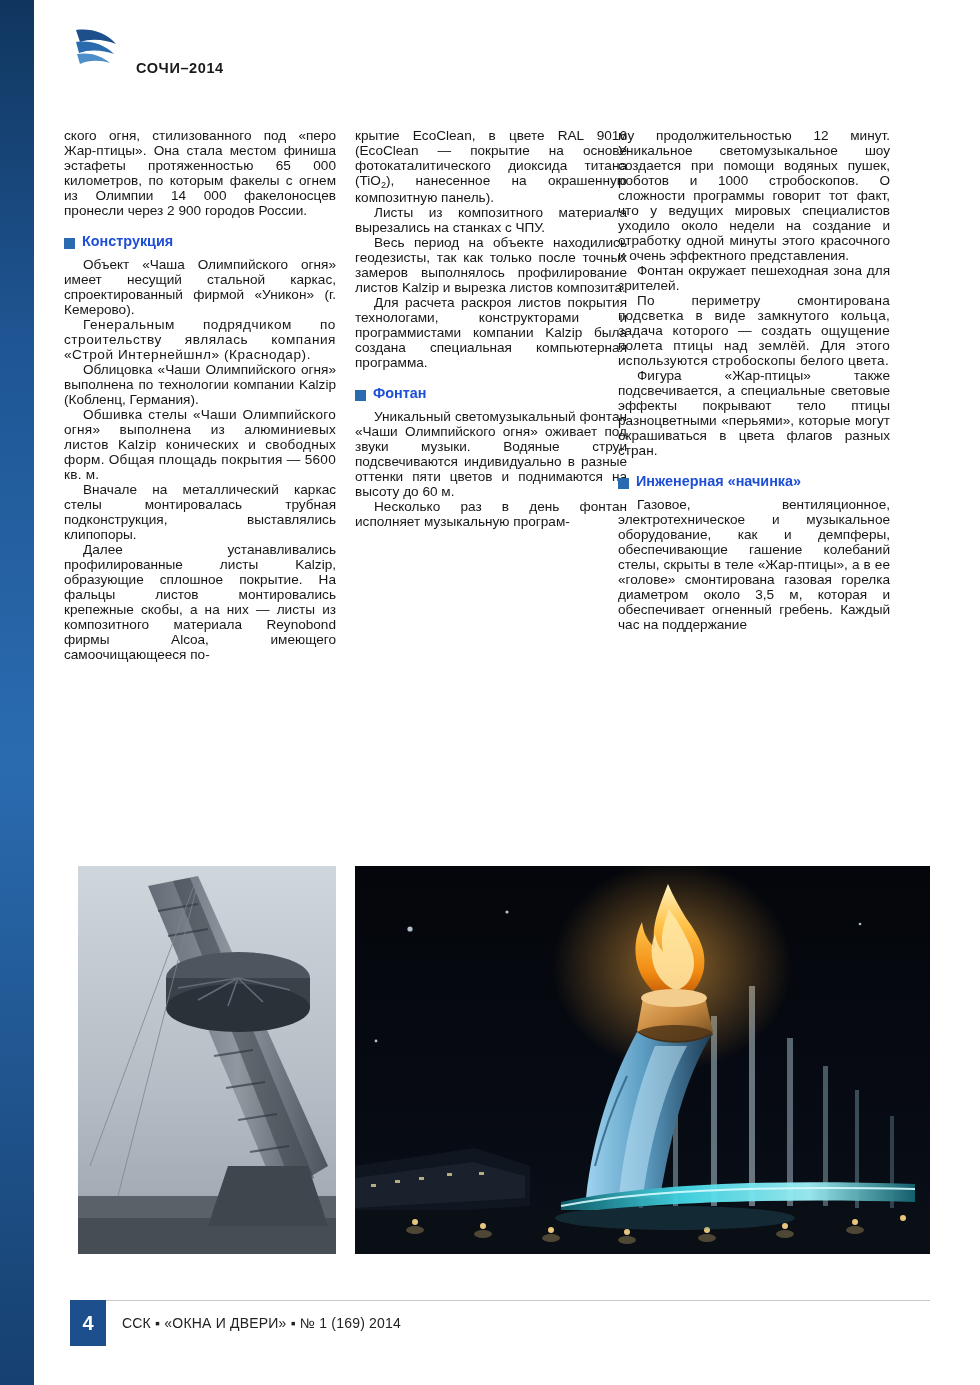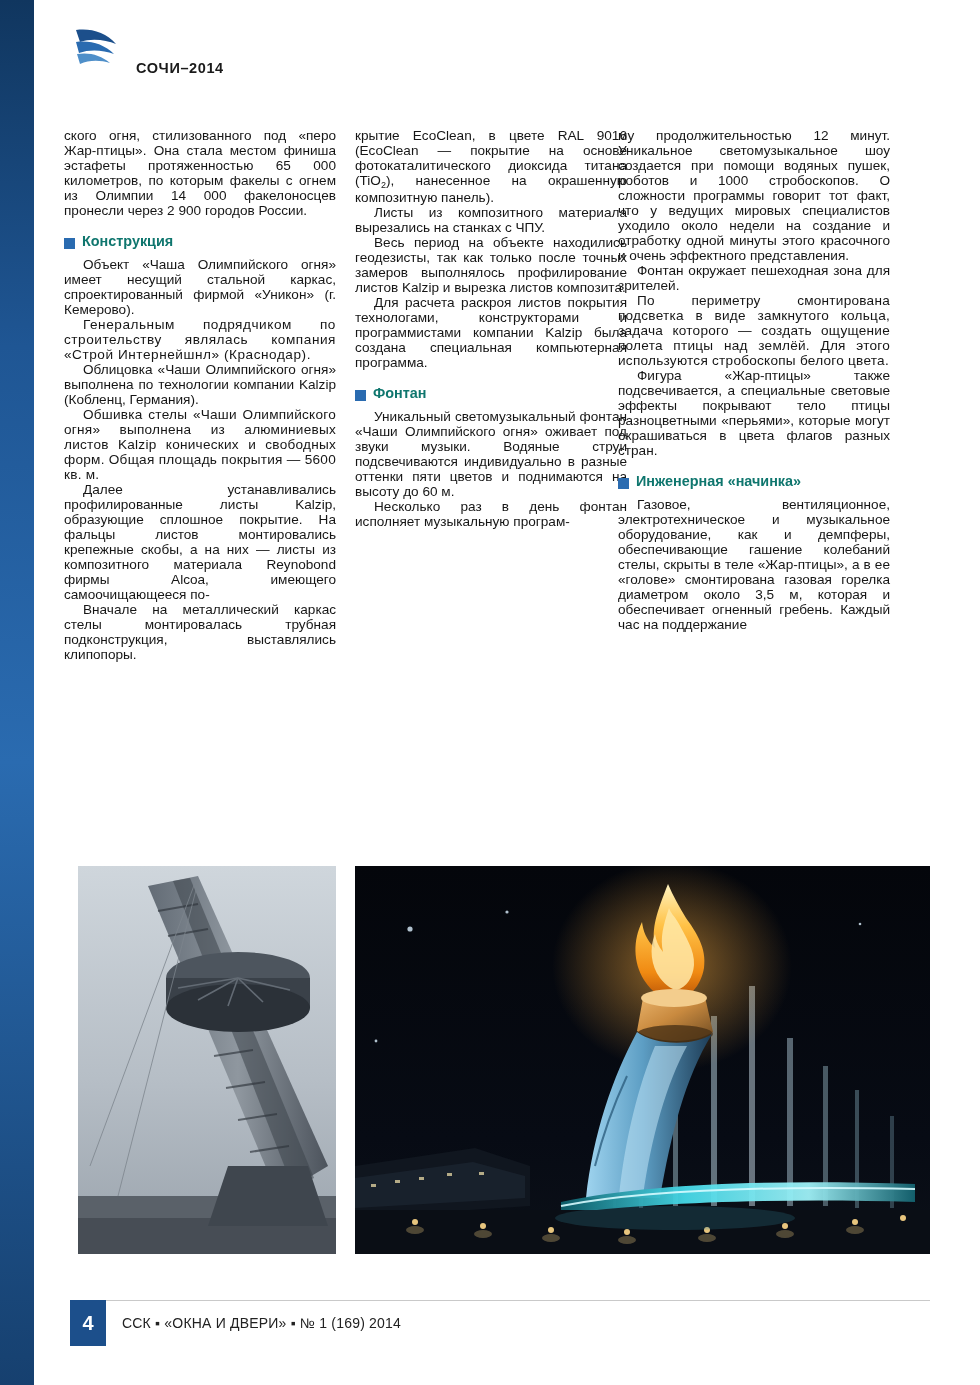--- a/index.html
+++ b/index.html
@@ -81,21 +81,21 @@
   .col p.noindent { text-indent: 0; }
   .col p.spaced { letter-spacing: 0.55px; }
   .col p.spaced2 { letter-spacing: 0.25px; }
   
   .section-head {
     position: relative;
     margin: 16px 0 8px 0;
     padding-left: 18px;
     font-size: 14.4px;
     font-weight: bold;
-    color: #0f766e;
+    color: #1d4ed8;
     text-indent: 0;
   }
   .section-head .marker {
     position: absolute;
     left: 0;
     top: 4px;
     width: 11px;
     height: 11px;
     background: #2a6bb0;
   }
@@ -176,22 +176,22 @@
 
     <div class="section-head">
       <span class="marker"></span>
       <span>Конструкция</span>
     </div>
 
     <p>Объект «Чаша Олимпийского огня» имеет несущий стальной каркас, спроектированный фирмой «Уникон» (г. Кемерово).</p>
     <p class="spaced">Генеральным подрядчиком по строительству являлась компания «Строй Интернейшнл» (Краснодар).</p>
     <p>Облицовка «Чаши Олимпийского огня» выполнена по технологии компании Kalzip (Кобленц, Германия).</p>
     <p class="spaced2">Обшивка стелы «Чаши Олимпийского огня» выполнена из алюминиевых листов Kalzip конических и свободных форм. Общая площадь покрытия — 5600 кв. м.</p>
+    <p>Вначале на металлический каркас стелы монтировалась трубная подконструкция, выставлялись клипопоры.</p>
     <p>Далее устанавливались профилированные листы Kalzip, образующие сплошное покрытие. На фальцы листов монтировались крепежные скобы, а на них — листы из композитного материала Reynobond фирмы Alcoa, имеющего самоочищающееся по-</p>
-    <p>Вначале на металлический каркас стелы монтировалась трубная подконструкция, выставлялись клипопоры.</p>
   </div>
 
   <div class="col col2">
     <p class="noindent">крытие EcoClean, в цвете RAL 9016 (EcoClean — покрытие на основе фотокаталитического диоксида титана (TiO<sub>2</sub>), нанесенное на окрашенную композитную панель).</p>
     <p>Листы из композитного материала вырезались на станках с ЧПУ.</p>
     <p>Весь период на объекте находились геодезисты, так как только после точных замеров выполнялось профилирование листов Kalzip и вырезка листов композита.</p>
     <p>Для расчета раскроя листов покрытия технологами, конструкторами и программистами компании Kalzip была создана специальная компьютерная программа.</p>
 
     <div class="section-head">
       <span class="marker"></span>

